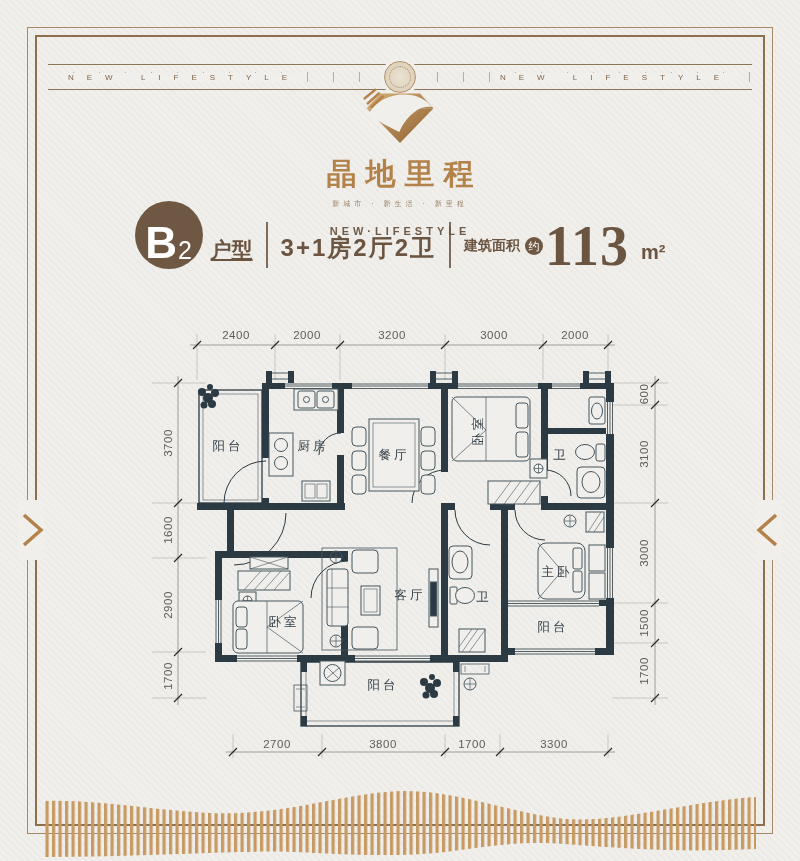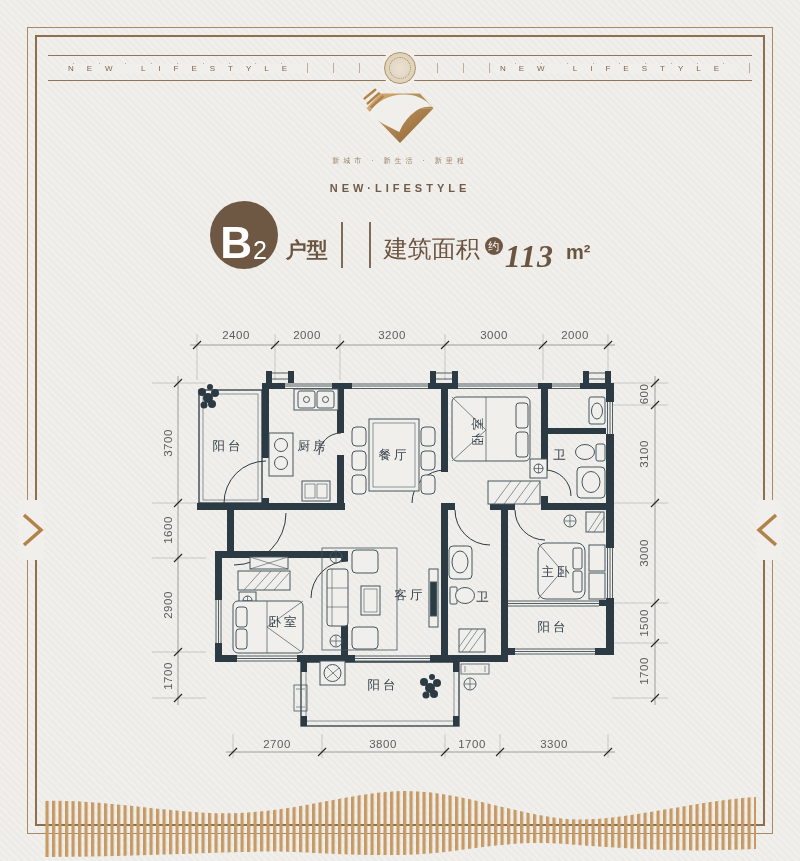--- a/index.html
+++ b/index.html
@@ -14,21 +14,21 @@
   }
   
   .frame-outer{position:absolute;inset:27px;border:1px solid #a68a66;pointer-events:none;}
   .frame-inner{position:absolute;inset:35px;border:2px solid #8d6f4e;pointer-events:none;}
   .frame-gap{position:absolute;width:26px;height:60px;background:#f0efeb;top:500px;}
   .frame-gap.left{left:18px;} .frame-gap.right{right:18px;}
   .chevron{position:absolute;top:510px;width:26px;height:40px;}
   .chevron.left{left:20px;} .chevron.right{right:20px;}
   
   .band{
-    position:absolute;top:55px;left:48px;right:48px;height:24px;
+    position:absolute;top:64px;left:48px;right:48px;height:24px;
     border-top:1px solid #8d7558;border-bottom:1px solid #8d7558;
     display:flex;align-items:center;justify-content:space-between;
     padding:0 14px;
     background-image:repeating-linear-gradient(90deg,transparent 0,transparent 25px,#bfae93 25px,#bfae93 26px);
     background-size:100% 10px;background-position:0 7px;background-repeat:no-repeat;
   }
   .band-text{
     font-size:8px;letter-spacing:13px;color:#7d654d;white-space:nowrap;
     background:#f0efeb;padding:0 6px;
   }
@@ -53,30 +53,30 @@
     display:flex;justify-content:center;align-items:flex-end;
     color:#6b5440;
   }
   .badge{
     width:68px;height:68px;border-radius:50%;background:#6f5843;
     display:flex;align-items:flex-end;justify-content:center;
     padding-bottom:9px;box-sizing:border-box;color:#fff;
   }
   .badge .main{font-size:44px;font-weight:bold;line-height:.8;}
   .badge .sub{font-size:25px;line-height:.8;margin-left:1px;}
-  .type-label{font-size:21px;font-weight:bold;margin:0 0 5px 8px;}
+  .type-label{font-size:21px;font-weight:bold;margin:0 0 5px 8px;text-decoration:underline;}
   .hdr-div{width:2px;height:46px;background:#6b5440;opacity:.85;margin:0 13px 1px 13px;}
   .layout-text{font-size:24px;font-weight:bold;letter-spacing:2px;margin-bottom:5px;}
-  .area-label{font-size:24px;font-weight:normal;margin-bottom:4px;}
+  .area-label{font-size:14px;font-weight:bold;margin-bottom:14px;}
   .approx{
     width:18px;height:18px;border-radius:50%;background:#6f5843;color:#fff;
     font-size:11px;display:flex;align-items:center;justify-content:center;
     margin:0 2px 14px 5px;
   }
-  .area-value{font-family:"Liberation Serif",serif;font-size:32px;font-weight:bold;line-height:.78;letter-spacing:1px;font-style:italic;}
+  .area-value{font-family:"Liberation Serif",serif;font-size:56px;font-weight:bold;line-height:.78;letter-spacing:1px;}
   .area-unit{font-size:20px;font-weight:bold;margin:0 0 5px 12px;}
   
   svg.plan{position:absolute;left:0;top:0;}
   svg.wave{position:absolute;left:0;top:761px;}
   text{font-family:"Liberation Sans",sans-serif;}
   .dim{font-size:11.5px;fill:#5c5c5c;letter-spacing:.5px;}
   .room{font-size:12.5px;fill:#333f47;letter-spacing:3px;}
 </style>
 </head>
 <body>
@@ -96,31 +96,33 @@
       <linearGradient id="gold1" x1="0" y1="0" x2="1" y2="1">
         <stop offset="0" stop-color="#d7b176"></stop>
           <stop offset="1" stop-color="#8c5f30"></stop>
       </linearGradient>
     </defs>
     <path d="M 38,12 L 102,12 L 124,36 L 70,92 L 16,36 Z" fill="url(#gold1)"></path>
     <path d="M 16,36 L 124,36" stroke="#ffffff" stroke-opacity="0.25" stroke-width="1.5"></path>
     <path d="M 20,44 C 34,20 62,10 90,15 C 105,18 115,26 122,34 C 110,32 100,36 92,43 C 81,52 74,62 69,74 C 54,67 34,58 20,44 Z" fill="#f0efeb"></path>
     <path d="M 36,12 L 18,28 M 30,6 L 13,20 M 42,17 L 24,34" stroke="#b3824a" stroke-width="4" stroke-linecap="round"></path>
   </svg>
+  <div class="brand">晶地里程</div>
   <div class="tagline">新城市 · 新生活 · 新里程</div>
   <div class="subtitle">NEW·LIFESTYLE</div>
 </div>
 
 <div class="unit-header">
   <div class="badge">
     <span class="main">B</span>
     <span class="sub">2</span>
   </div>
   <div class="type-label">户型</div>
   <div class="hdr-div"></div>
+  <div class="layout-text">3+1房2厅2卫</div>
   <div class="hdr-div"></div>
   <div class="area-label">建筑面积</div>
   <div class="approx">约</div>
   <div class="area-value">113</div>
   <div class="area-unit">m²</div>
 </div>
 
 <svg class="plan" width="800" height="861" viewBox="0 0 800 861">
 
   <g stroke="#b0aca4" stroke-width="0.6">

